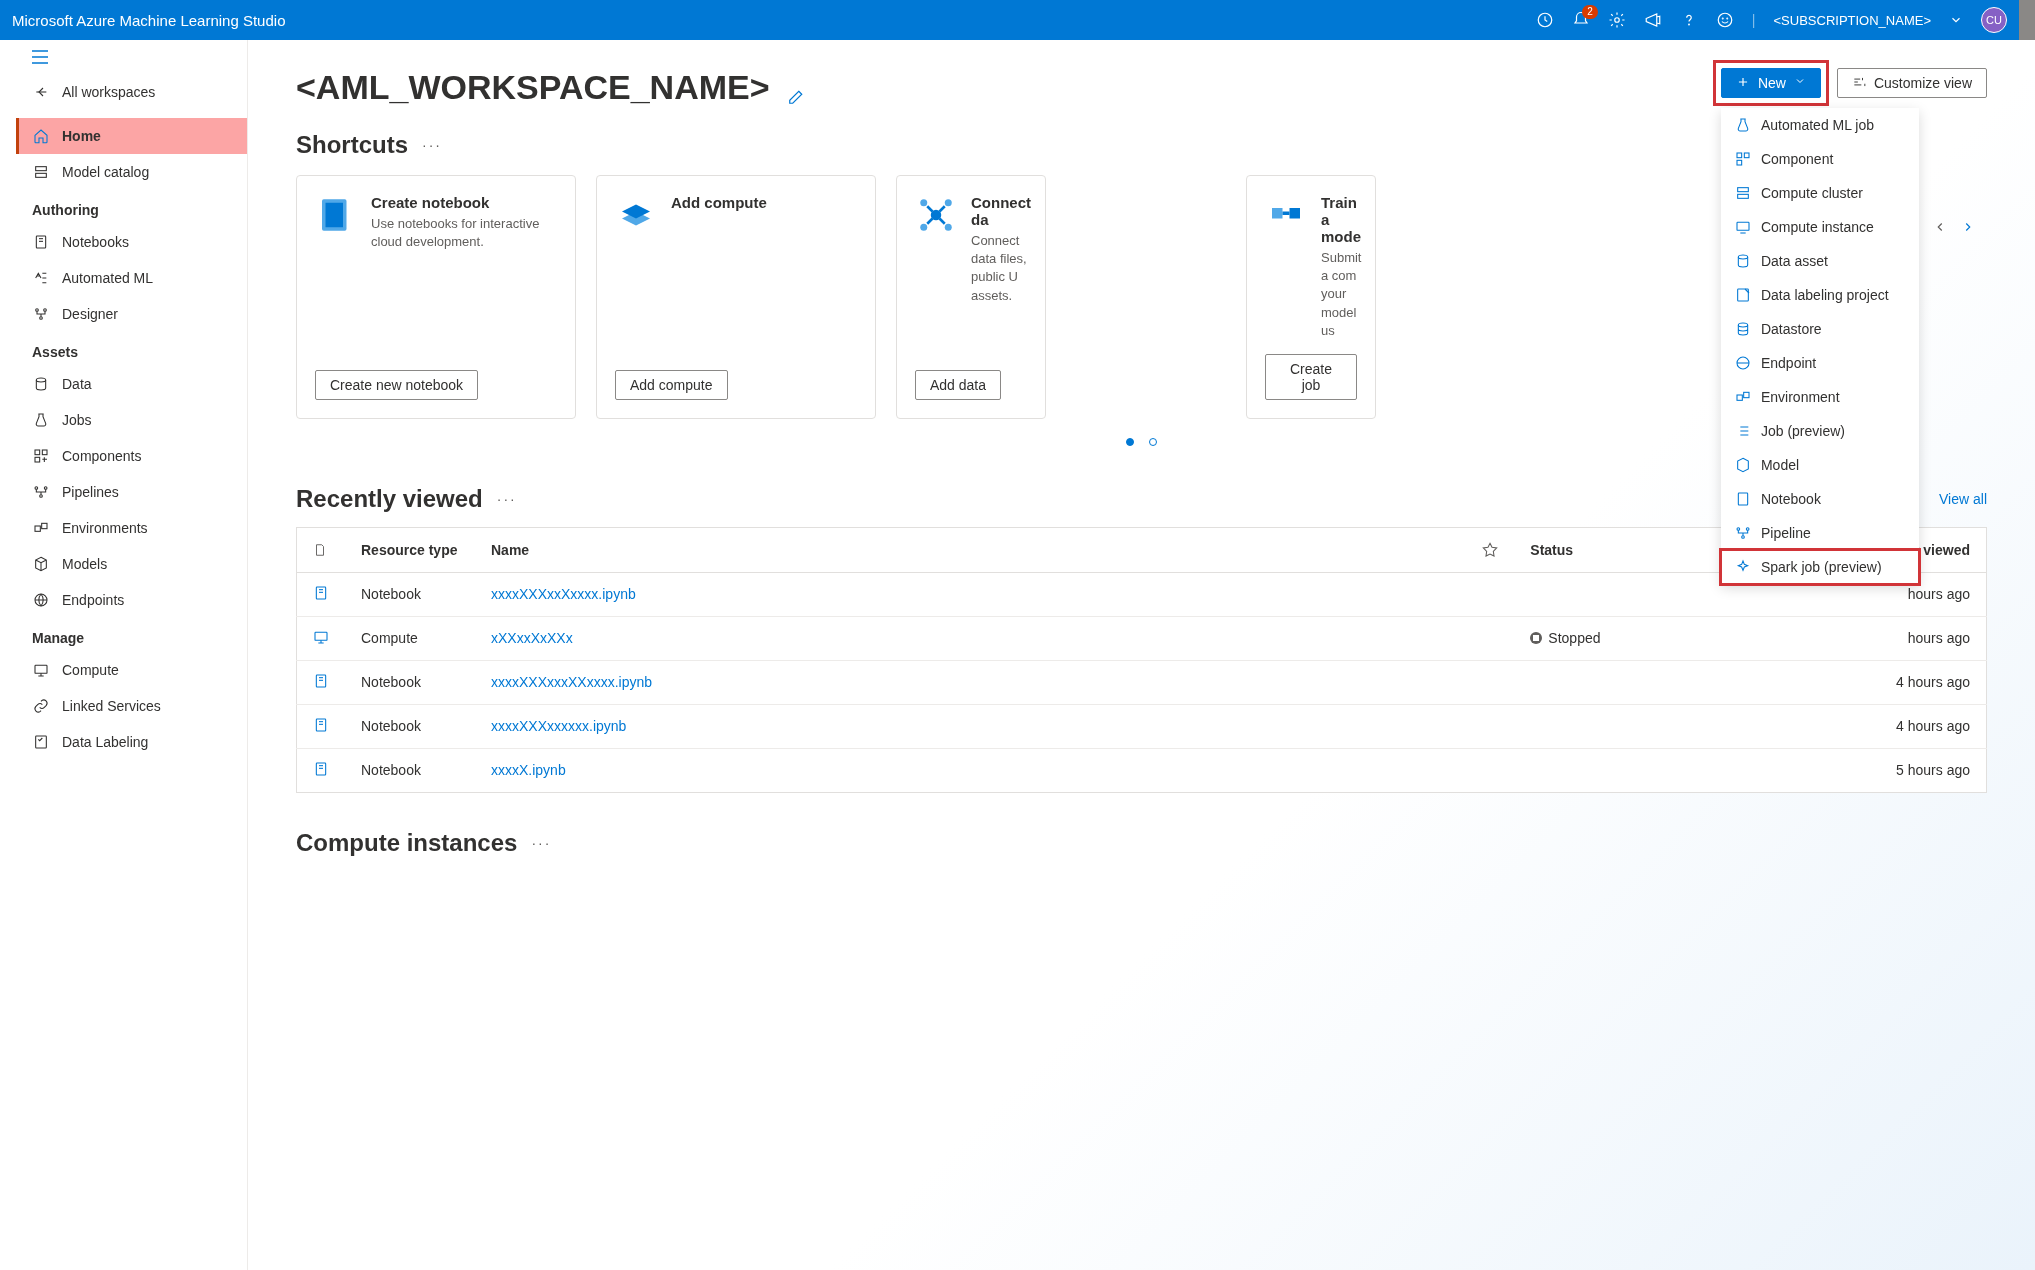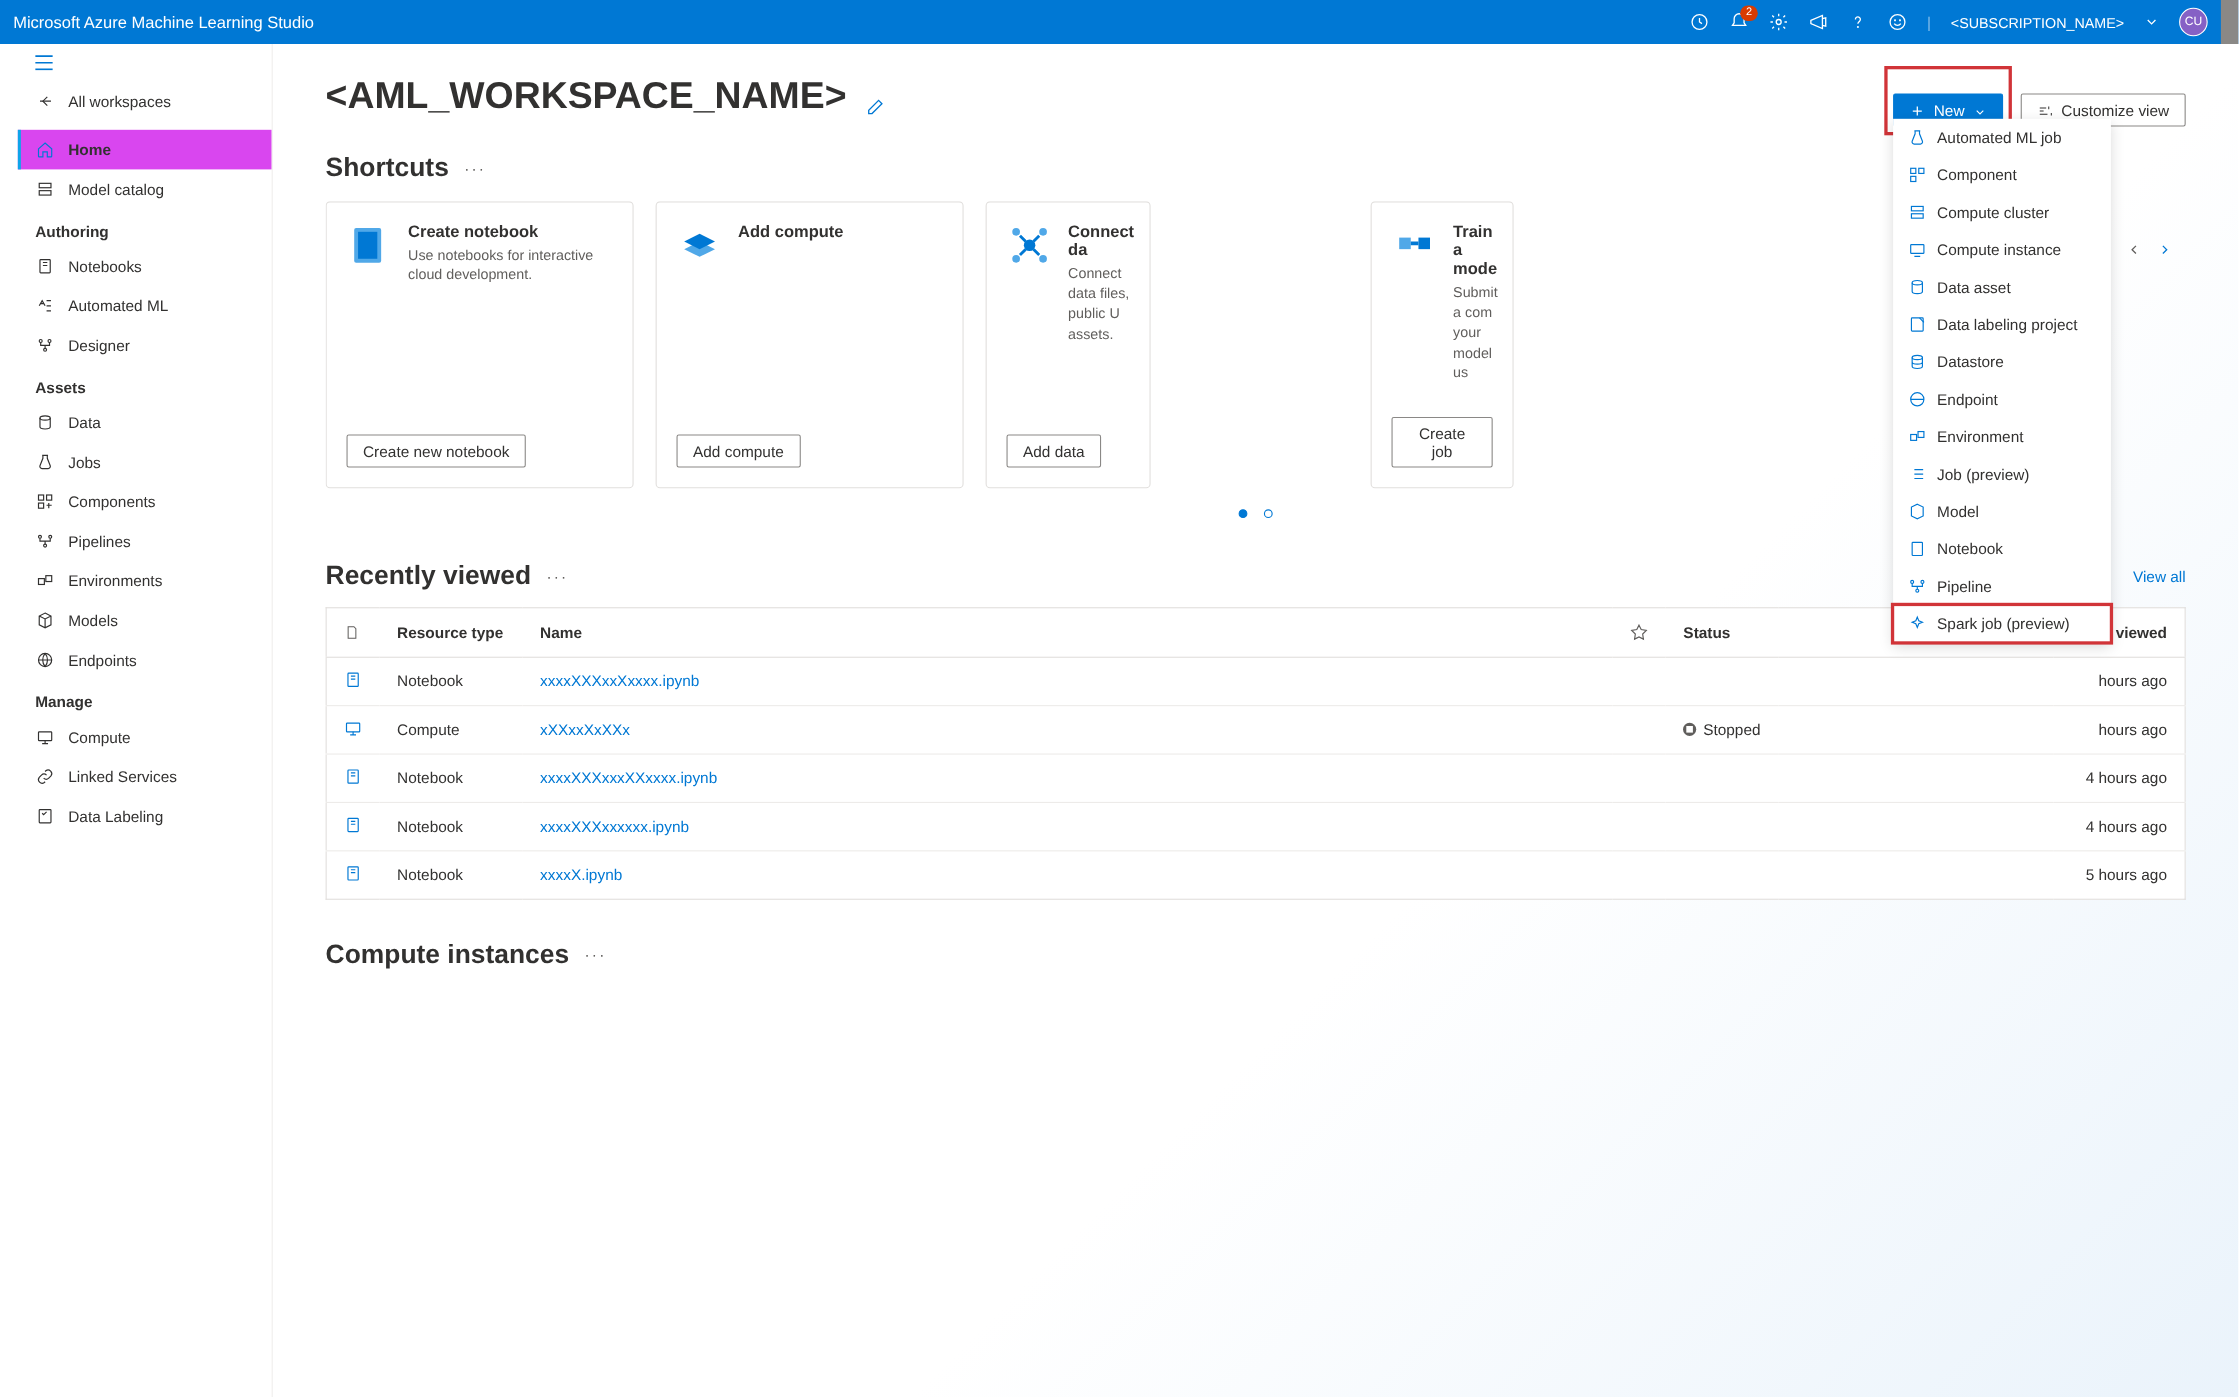--- a/index.html
+++ b/index.html
@@ -14,34 +14,34 @@
 .sub-name { font-size: 13px; }
 .avatar-circ { width: 26px; height: 26px; border-radius: 50%; background: #8661c5; display: flex; align-items: center; justify-content: center; font-size: 11px; color: #fff; border: 1px solid #fff; }
 
 
 .main-layout { display: flex; height: calc(100vh - 40px); }
 
 
 .sidebar { width: 232px; border-right: 1px solid #edebe9; background: #fff; overflow-y: auto; flex-shrink: 0; display: flex; flex-direction: column; margin-left: 16px; }
 .sidebar .hamburger { padding: 10px 16px; cursor: pointer; color: #0078d4; }
 .sidebar-item { padding: 9px 16px; display: flex; align-items: center; gap: 12px; cursor: pointer; font-size: 14px; color: #323130; }
-.sidebar-item.active { border-left: 3px solid #0ea5e9; background: #d946ef; font-weight: 600; padding-left: 13px; }
+.sidebar-item.active { border-left: 3px solid #c2410c; background: #fca5a5; font-weight: 600; padding-left: 13px; }
 .sidebar-item .icon { width: 18px; height: 18px; display: inline-flex; align-items: center; justify-content: center; }
 .sidebar-section-title { padding: 12px 16px 6px; font-weight: 600; font-size: 14px; color: #323130; }
 
 
 .content { flex: 1; overflow-y: auto; padding: 28px 48px; position: relative; background: linear-gradient(135deg, #fff 60%, #eaf3fb 100%); }
 .ws-header { display: flex; align-items: flex-start; justify-content: space-between; margin-bottom: 24px; }
 .ws-title-row { display: flex; align-items: flex-end; gap: 16px; }
 .ws-title { font-size: 34px; font-weight: 600; }
 .edit-icon { color: #0078d4; cursor: pointer; }
 .ws-actions { display: flex; gap: 16px; align-items: flex-start; position: relative; }
 
 
-.btn { padding: 6px 14px; font-size: 14px; display: inline-flex; align-items: flex-end; gap: 8px; cursor: pointer; border-radius: 2px; margin-top: 17px; }
+.btn { padding: 6px 14px; font-size: 14px; display: inline-flex; align-items: flex-start; gap: 8px; cursor: pointer; border-radius: 2px; }
 .btn-primary { background: #0078d4; color: #fff; border: 1px solid #0078d4; }
 .btn-default { background: #fff; border: 1px solid #8a8886; color: #323130; }
 .btn-sm { padding: 6px 14px; }
 
 
 .new-wrapper { position: relative; }
 .new-highlight { position: absolute; top: -8px; left: -8px; right: -8px; bottom: -8px; border: 3px solid #d13438; pointer-events: none; }
 .dropdown { position: absolute; top: 40px; left: 0; width: 198px; background: #fff; box-shadow: 0 4px 12px rgba(0,0,0,0.15); z-index: 100; }
 .dropdown-item { padding: 9px 14px; display: flex; align-items: flex-start; gap: 10px; cursor: pointer; font-size: 14px; position: relative; }
 .dropdown-item .dd-icon { width: 16px; height: 16px; color: #0078d4; display: inline-flex; align-items: center; justify-content: center; }

